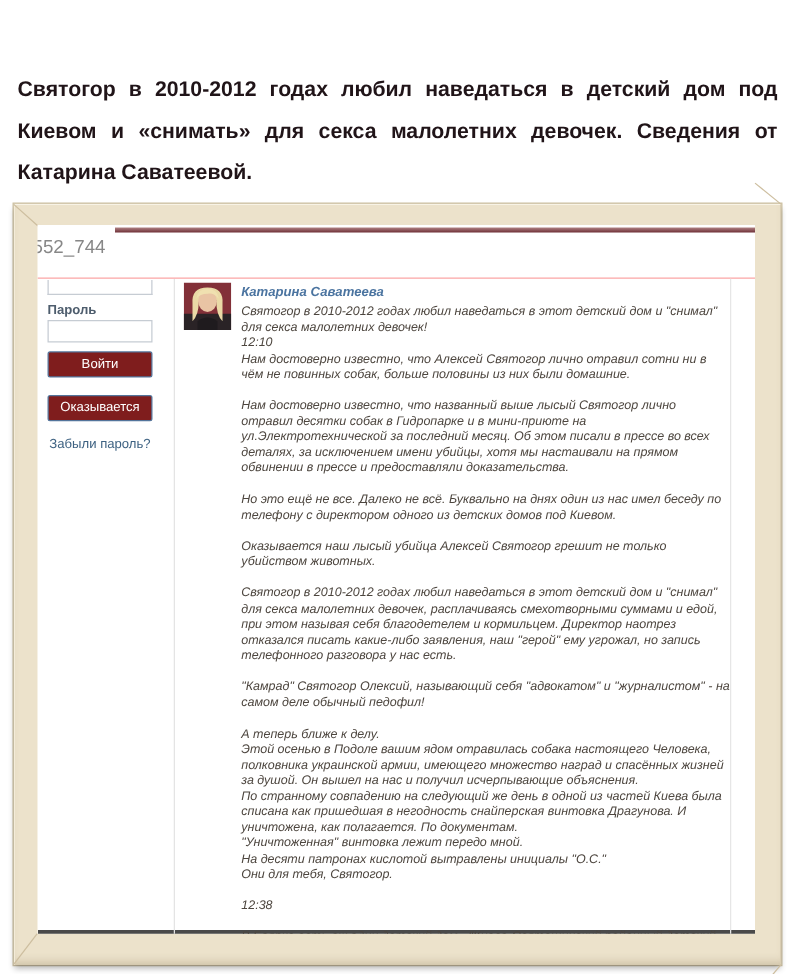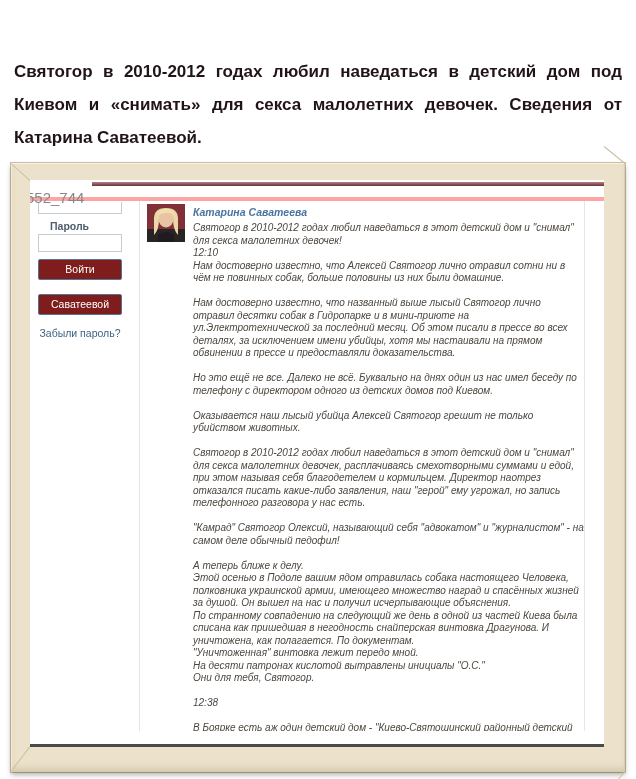--- a/index.html
+++ b/index.html
@@ -21,32 +21,32 @@
   .mitre { position:absolute; height:1px; background:#cdbe9f; }
   .mitre.tl { left:0; top:0; width:26px; transform-origin:0 50%; transform:rotate(41.8deg); }
   .mitre.tr { right:0; top:0; width:27px; transform-origin:100% 50%; transform:rotate(39deg); }
   .mitre.bl { left:0; bottom:0; width:31px; transform-origin:0 50%; transform:rotate(-52.7deg); }
   .mitre.br { right:0; bottom:0; width:33px; transform-origin:100% 50%; transform:rotate(-50deg); }
 
   
   .inner { position:absolute; left:19px; top:17px; width:574px; height:567px;
            background:#fff; overflow:hidden;
            box-shadow: inset 0 -3px 0 #4a4a4a; }
-  .shot-top { position:relative; height:21px; border-bottom:4px solid #fca5a5; }
+  .shot-top { position:relative; height:43px; border-bottom:1px solid #fca5a5; }
   .maroon-bar { position:absolute; left:62px; right:0; top:2px; height:4px;
                 background:linear-gradient(#b18384,#6e2f36); }
   .filename { position:absolute; left:-4px; top:9px; font-size:15px; color:#878787; }
 
   .content-row { display:flex; height:530px; }
 
   
   .vk-sidebar { width:110px; border-right:1px solid #e4e4e4; padding-top:1px; flex:none; }
   .cut-input { width:84px; height:12px; margin-left:8px; background:#fff;
                border:1px solid #c6ccd3; border-top:none; }
-  .pw-label { margin:6px 0 2px 20px; font-size:10.5px; font-weight:700; color:#4e5d6d; }
+  .pw-label { margin:6px 0 2px 8px; font-size:10.5px; font-weight:700; color:#4e5d6d; }
   .pw-input { display:block; width:84px; height:18px; margin-left:8px;
               border:1px solid #c6ccd3; background:#fff; }
   .vk-btn { display:block; width:84px; height:21px; margin:7px 0 0 8px;
             background:#7f1d1d; color:#fff; border:1px solid #54759b; border-radius:2px;
             font-family:inherit; font-size:10.5px; line-height:19px; text-align:center; cursor:pointer; }
   .vk-btn.reg { margin-top:14px; }
   .forgot { display:block; margin-top:12px; width:100px; text-align:center;
             font-size:10.5px; color:#3e6282; text-decoration:none; }
 
   
@@ -86,21 +86,21 @@
       <span class="filename">552_744</span>
     </div>
 
     <div class="content-row">
 
       <div class="vk-sidebar">
         <div class="cut-input"></div>
         <div class="pw-label">Пароль</div>
         <input class="pw-input" type="password" value="" style="">
         <button class="vk-btn">Войти</button>
-        <button class="vk-btn reg">Саватеевой</button>
+        <button class="vk-btn reg">Оказывается</button>
         <a href="#" class="forgot">Забыли пароль?</a>
       </div>
 
       <div class="vk-main">
         <div class="post">
           <a href="#" class="avatar">
             <svg viewBox="0 0 38 38" width="38" height="38">
               <rect width="38" height="38" fill="#823038"></rect>
               <rect y="25" width="38" height="13" fill="#2a2326"></rect>
               <path d="M7 17 Q6 4 19 4 Q32 4 31 17 L31 31 Q26 26 26 14 Q22 18 16 17 Q13 18 12 15 Q12 26 7 31 Z" fill="#ead9a6"></path>

